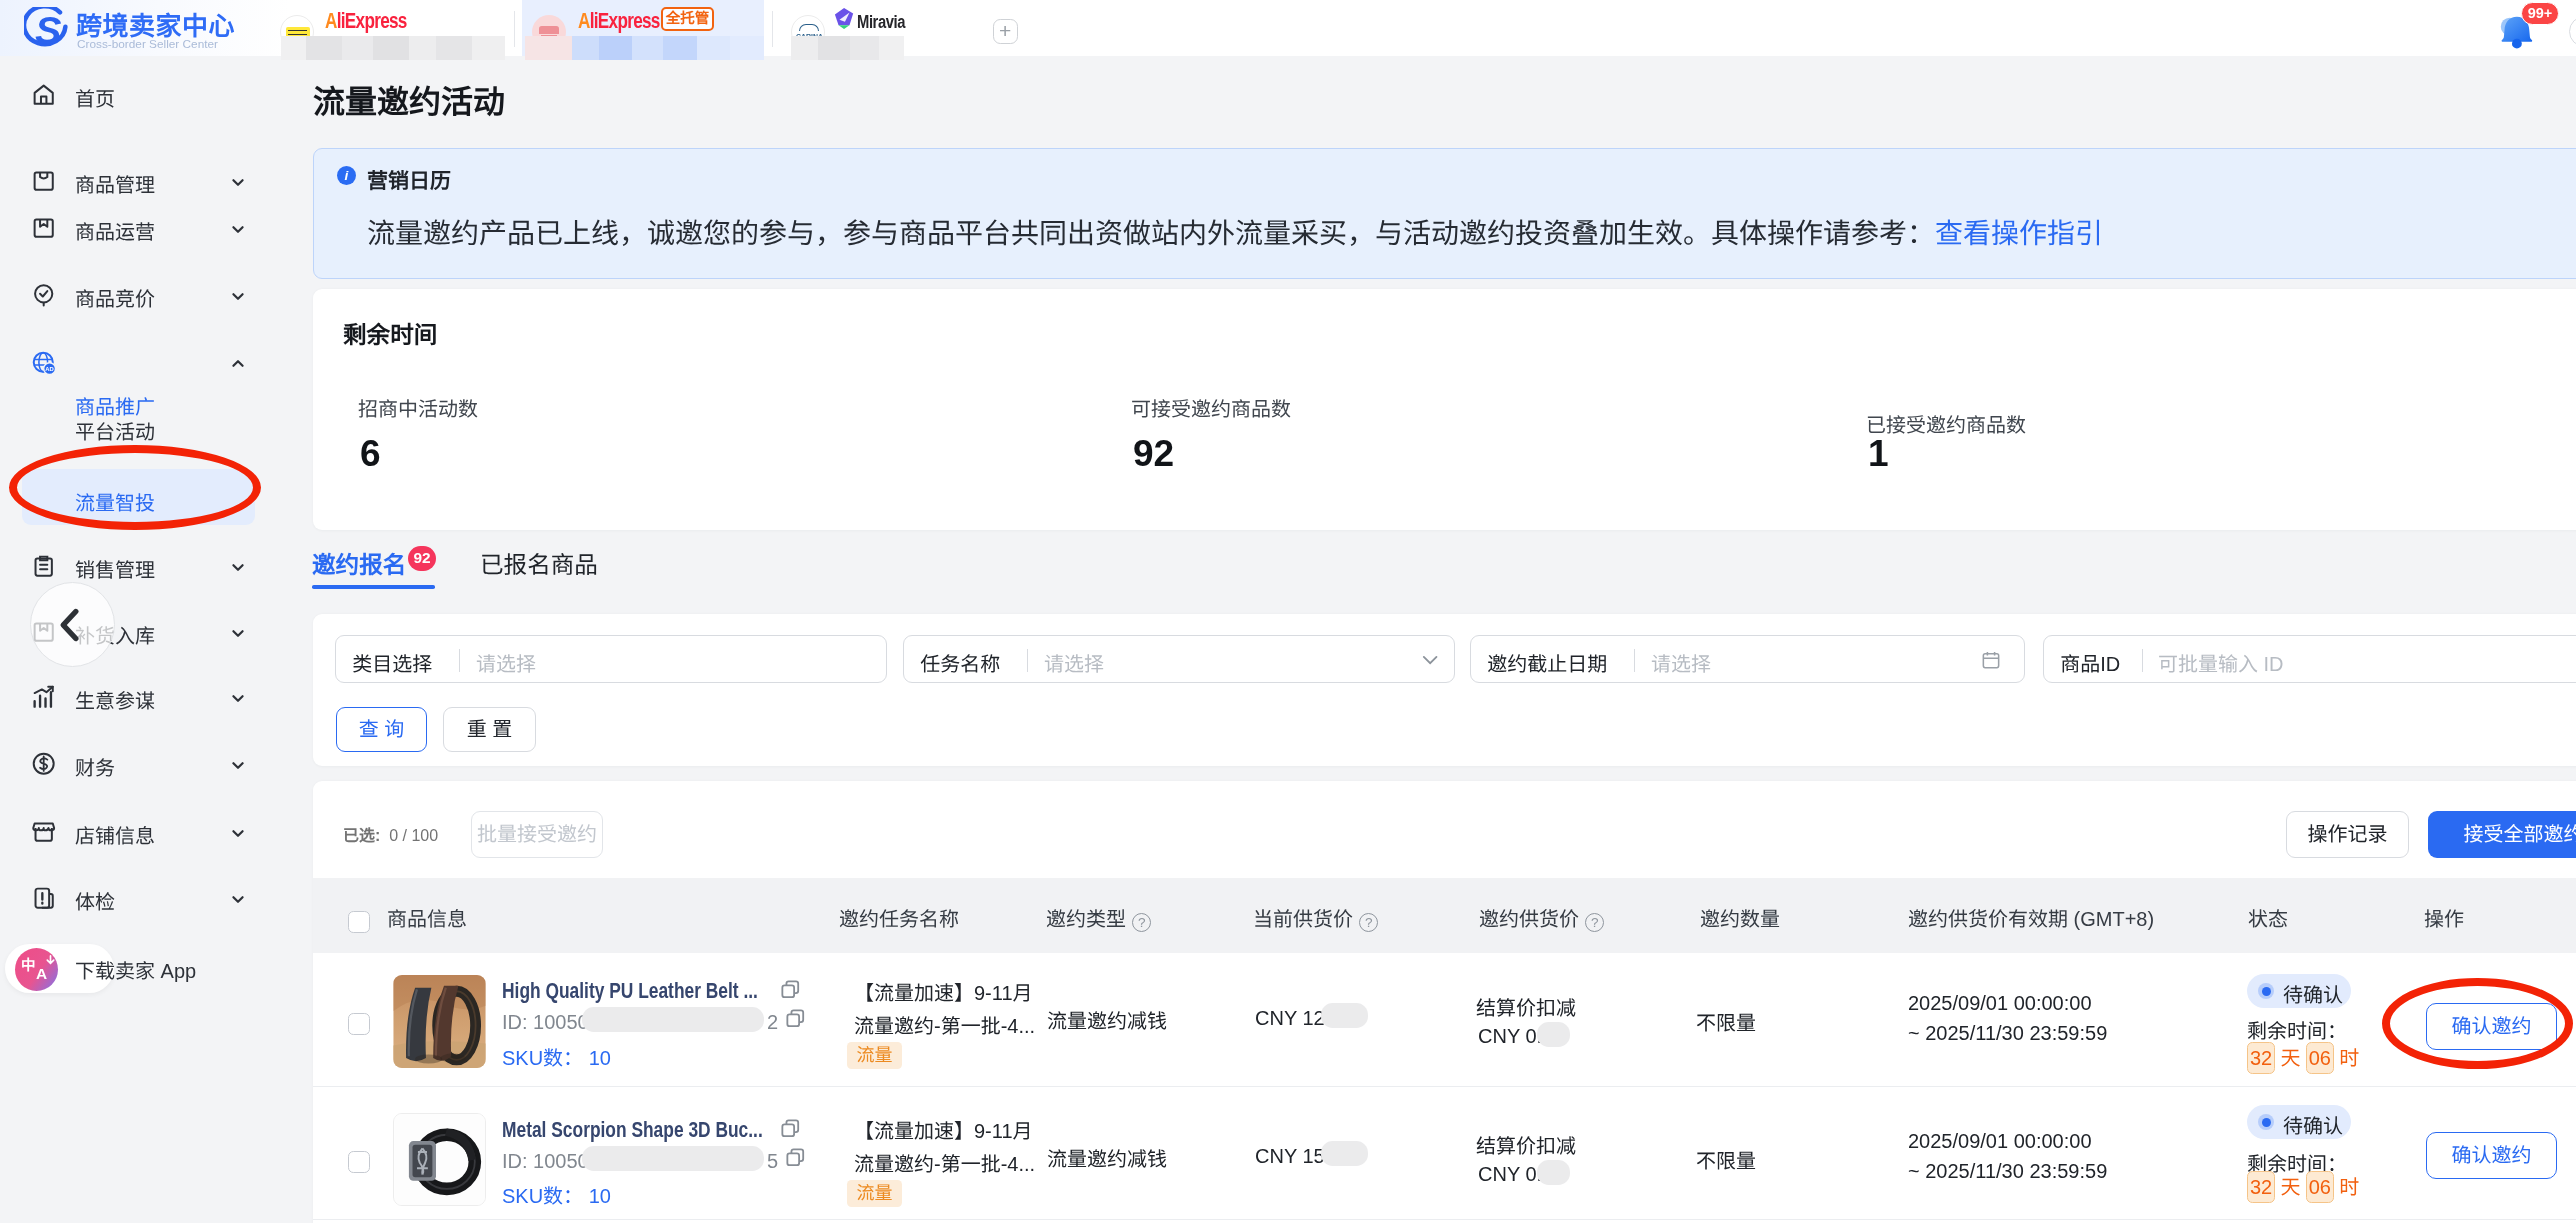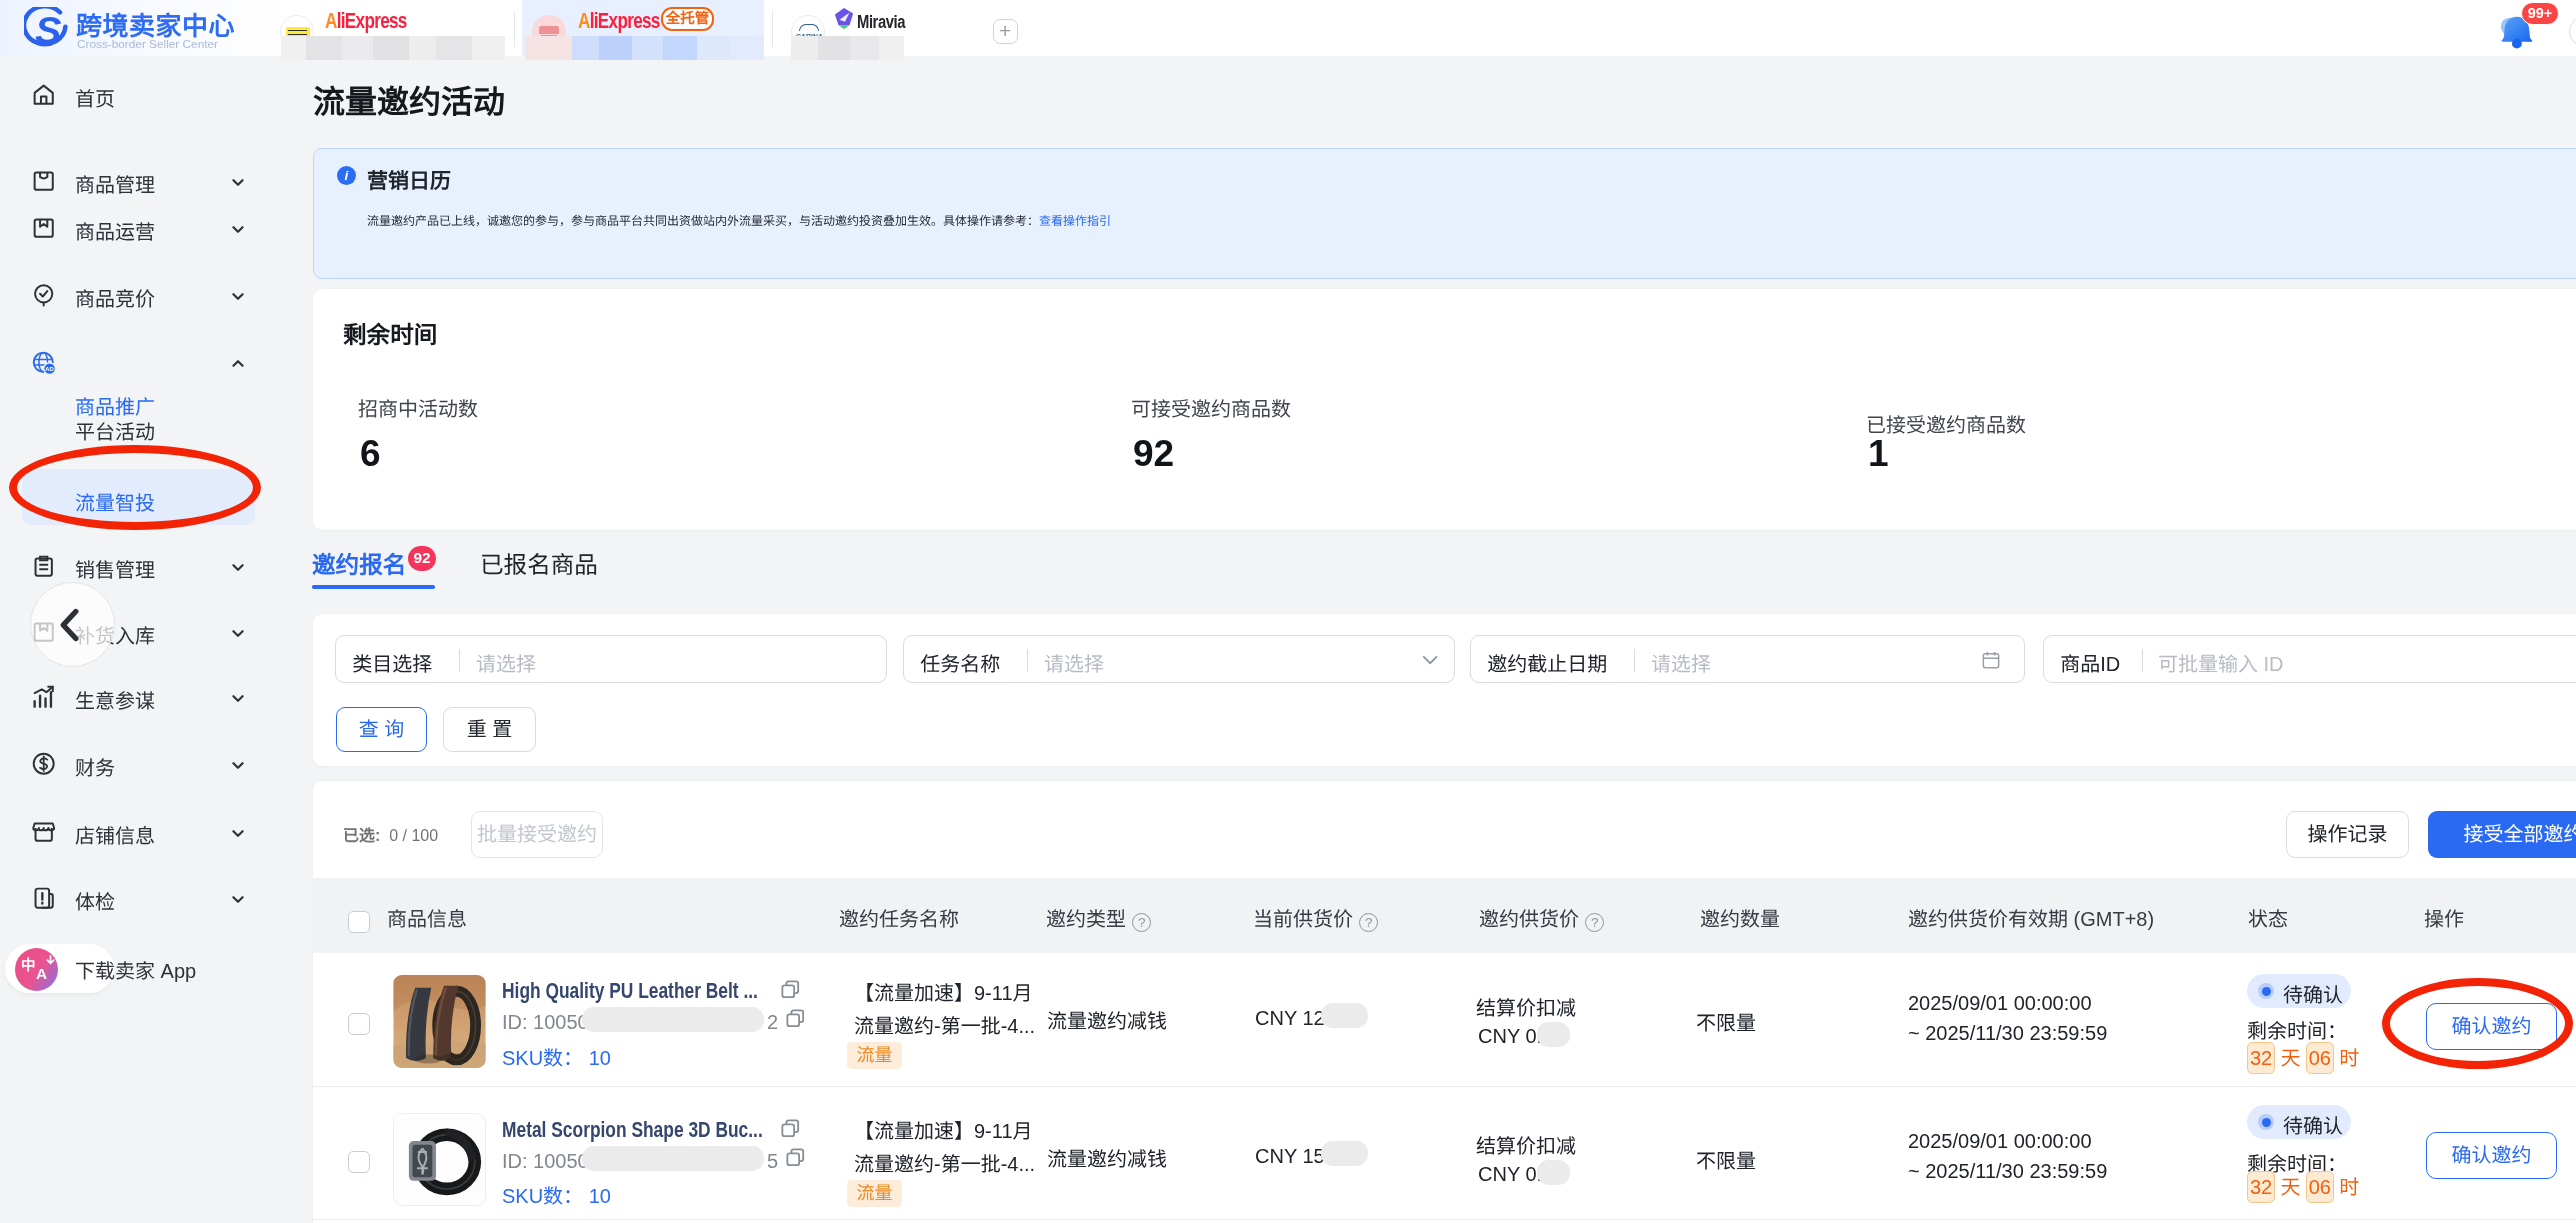--- a/index.html
+++ b/index.html
@@ -32,21 +32,21 @@
   .mitem .tx { position:absolute; left:75px; top:1.8px; font-size:20px; color:#2d3138; }
   .mitem .ch { position:absolute; left:227px; top:3.6px; width:22px; height:22px; color:#2d3138; }
   .sub .tx { left:75px; }
   #pill { position:absolute; left:22px; top:469px; width:233px; height:56px; background:#e3ecfd; border-radius:9px; }
 
   
   #h1 { position:absolute; left:313px; top:76px; font-size:32px; font-weight:bold; color:#15181d; }
   #banner { position:absolute; left:313px; top:148px; width:2287px; height:131px; background:#e7f0fd;
      border:0.9px solid #bdd4fa; border-radius:9px; }
   #banner .t1 { position:absolute; left:53px; top:15.4px; font-size:21px; font-weight:600; color:#20242b; }
-  #banner .t2 { position:absolute; left:53px; top:62px; font-size:12px; color:#262b33; }
+  #banner .t2 { position:absolute; left:53px; top:62px; font-size:28px; color:#262b33; }
   #banner .lnk { color:#2a6af2; }
   .ibadge { position:absolute; left:23px; top:17px; width:19px; height:19px; border-radius:50%; background:#2a6cf3;
      color:#fff; font-size:13.6px; font-weight:bold; text-align:center; line-height:19px; font-style:italic; }
 
   #datacard { left:313px; top:289px; width:2287px; height:241px; }
   #datacard h2 { position:absolute; left:30px; top:27px; font-size:23.6px; font-weight:bold; color:#16191e; }
   .stat .lb { position:absolute; top:0; font-size:20px; color:#40464e; }
   .stat .vl { position:absolute; top:40px; font-size:37px; font-weight:bold; color:#111418; }
 
   
@@ -130,21 +130,21 @@
         <div style="width:36px;background:#e5e5e7"></div>
       <div style="width:33px;background:#efeff0"></div>
     </div>
     <div class="tdiv" style="left:514px;"></div>
 
     <div class="avatar" style="left:532px;top:14.5px;width:34px;height:34px;background:#f9d9da;">
       <div class="abs" style="left:7.3px;top:11.8px;width:20px;height:7.3px;background:#ee9096;border-radius:2.7px 2.7px 0 0;"></div>
       <div class="abs" style="left:9px;top:20px;width:16.3px;height:6.4px;background:#ee9096;border-radius:0 0 1.8px 1.8px;"></div>
     </div>
     <div class="aelogo" style="left:578px;"><span class="a">A</span>liExpress</div>
-    <div class="abs" style="left:661px;top:7.3px;width:53px;height:23.6px;border:2.3px solid #f26310;border-radius:11px;background:rgba(255,255,255,.85);color:#f26310;font-size:14.5px;font-weight:bold;text-align:center;line-height:19px;">全托管</div>
+    <div class="abs" style="left:661px;top:7.3px;width:53px;height:23.6px;border:2.3px solid #f26310;border-radius:5px;background:rgba(255,255,255,.85);color:#f26310;font-size:14.5px;font-weight:bold;text-align:center;line-height:19px;">全托管</div>
     <div class="censor" style="left:525px;width:240px;">
       <div style="width:47px;background:#f6e4e5"></div>
         <div style="width:27px;background:#cdddfb"></div>
       <div style="width:33px;background:#bbd0fa"></div>
         <div style="width:31px;background:#d3e1fc"></div>
       <div style="width:34px;background:#c3d6fb"></div>
         <div style="width:33px;background:#dde8fd"></div>
       <div style="width:34px;background:#e2ebfe"></div>
     </div>
     <div class="tdiv" style="left:772px;"></div>

